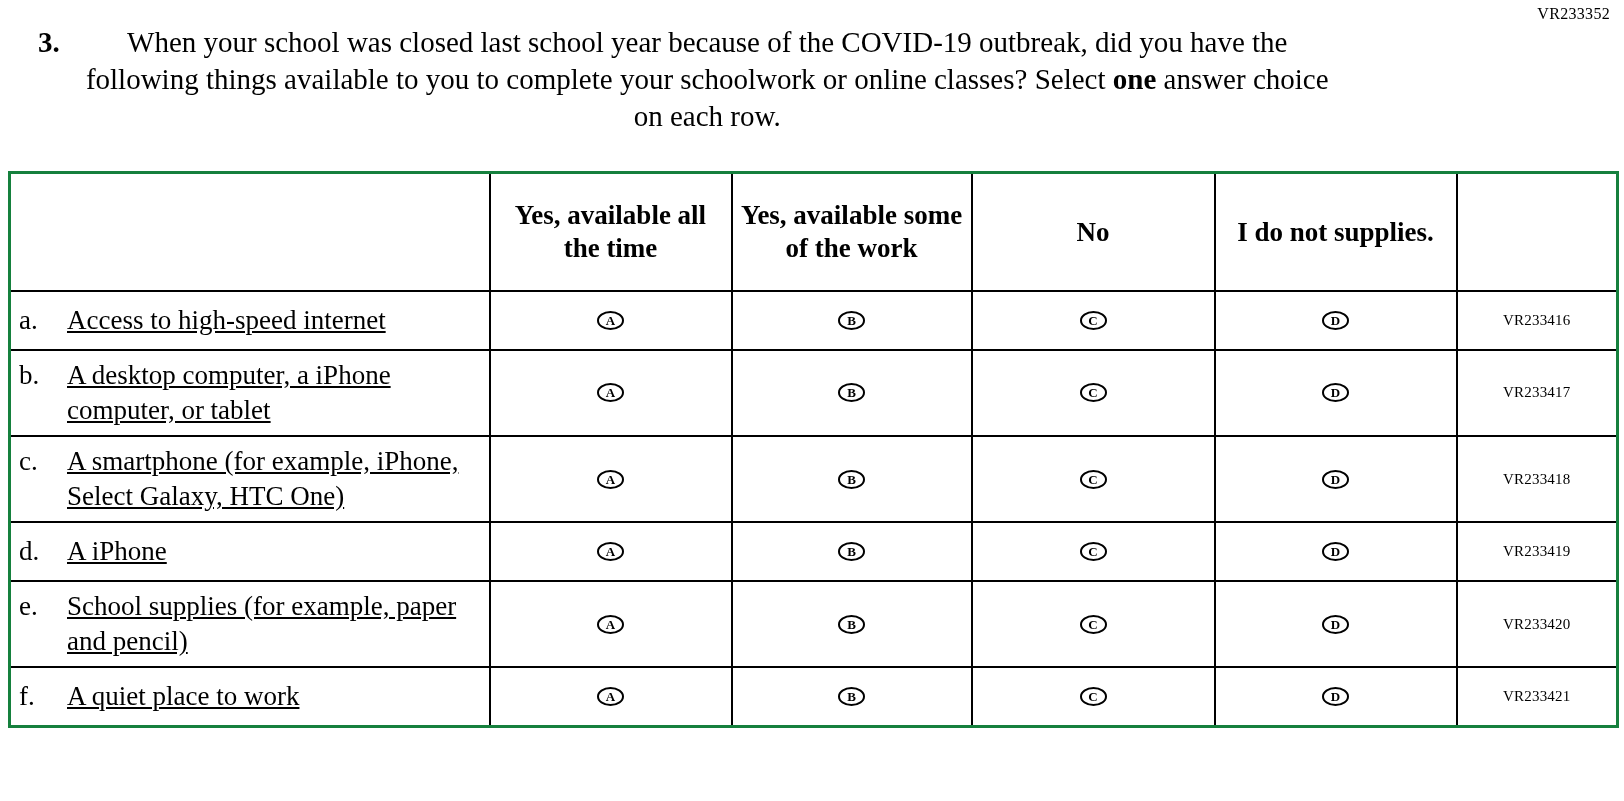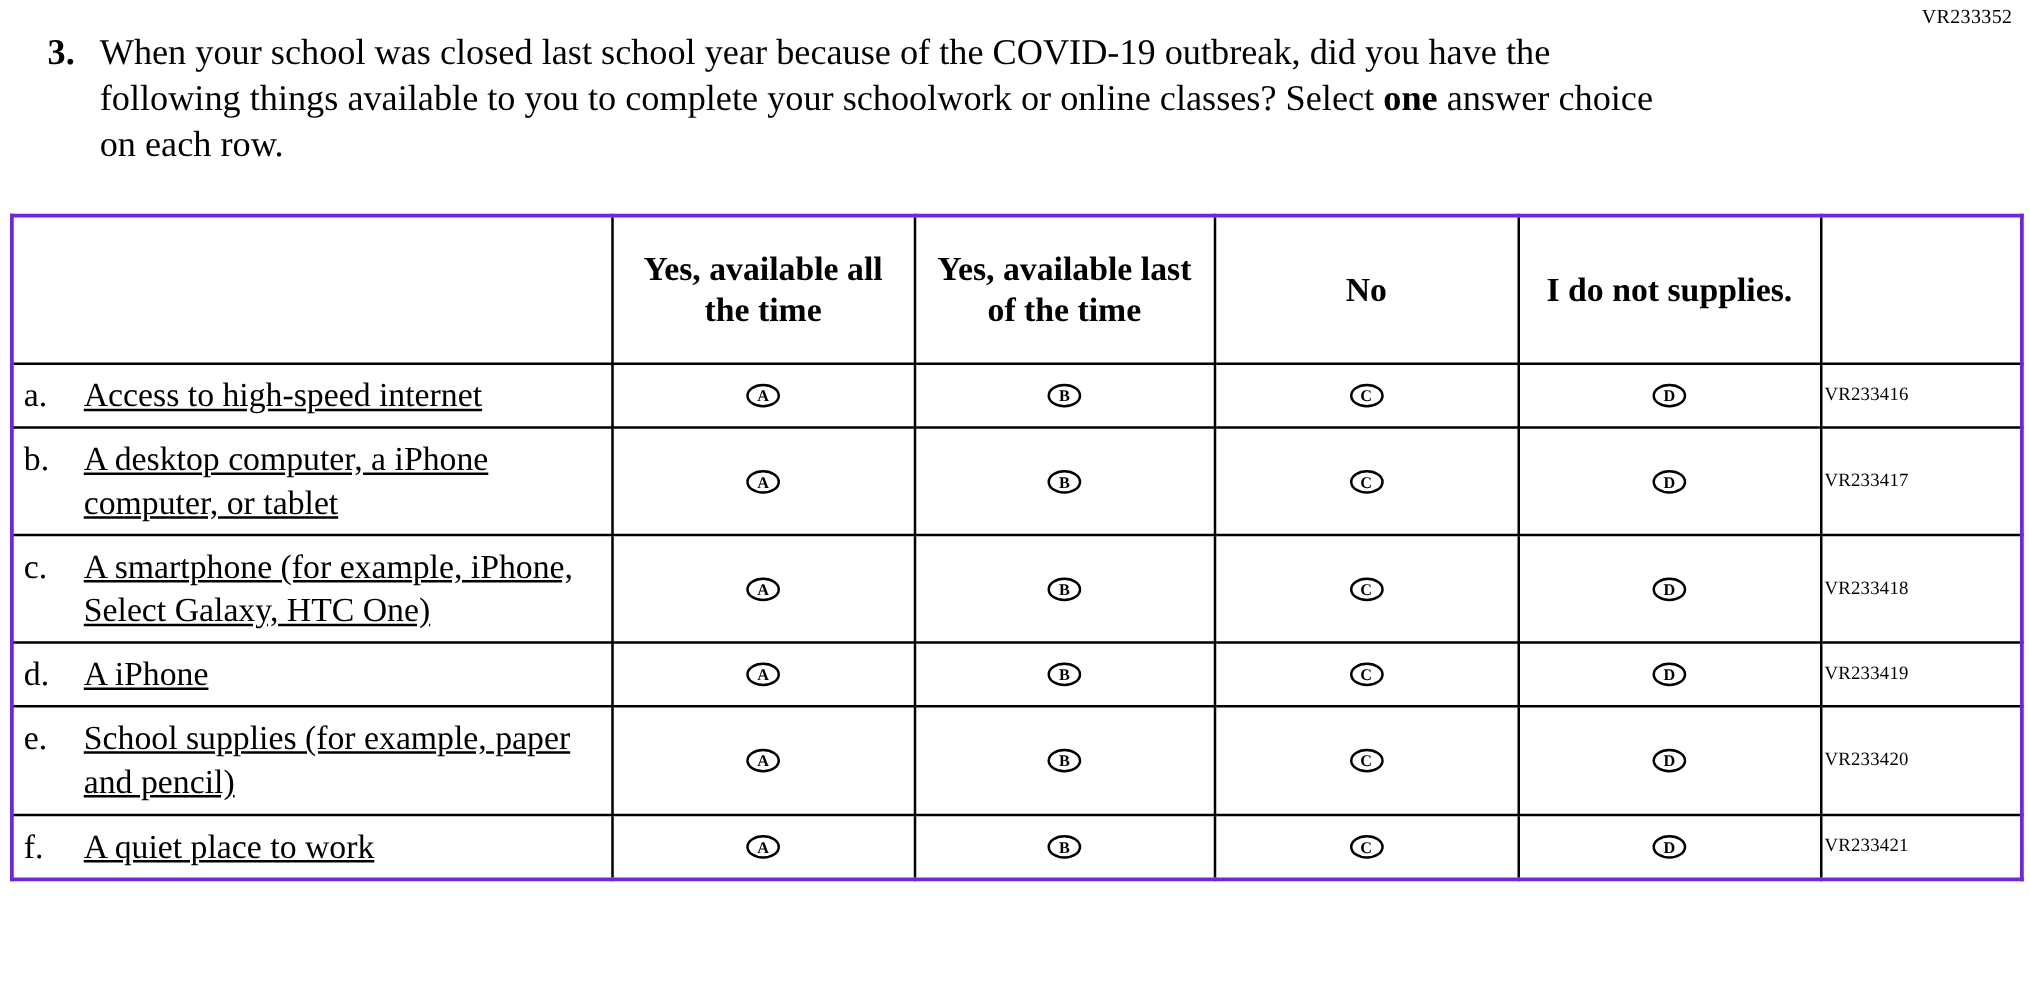--- a/index.html
+++ b/index.html
@@ -33,33 +33,34 @@
     font-weight: bold;
     font-size: 29px;
     line-height: 1.28;
     margin-right: 20px;
     flex: 0 0 auto;
   }
   .qtext {
     font-size: 29px;
     line-height: 1.28;
     width: 1255px;
+    text-align: center;
   }
   .qtext .bold-word { font-weight: bold; }
 
   table.grid {
     border-collapse: collapse;
     table-layout: fixed;
     width: 1608px;
     margin: 36px 0 0 8px;
   }
   table.grid th, table.grid td {
     border: 2px solid #000;
   }
-  table.grid { border: 3px solid #6d28d9; }
+  table.grid { border: 3px solid #15803d; }
   thead th {
     border-bottom: 8px double #000;
     font-size: 27px;
     font-weight: bold;
     text-align: center;
     vertical-align: middle;
     padding: 10px 8px;
     height: 118px;
     line-height: 1.22;
   }
@@ -85,23 +86,23 @@
     border-radius: 50%;
     font-size: 13px;
     font-weight: bold;
     line-height: 15px;
     text-align: center;
     cursor: pointer;
     user-select: none;
   }
   td.code-cell {
     font-size: 15px;
-    text-align: left;
-    vertical-align: middle;
-    padding: 4px 2px;
+    text-align: center;
+    vertical-align: middle;
+    padding: 20px 2px;
     letter-spacing: 0.2px;
   }
 </style>
 </head>
 <body>
 
 <div class="page">
 
   <div class="doc-code">VR233352</div>
 
@@ -116,21 +117,21 @@
       <col style="width:242px">
       <col style="width:240px">
       <col style="width:243px">
       <col style="width:242px">
       <col style="width:161px">
     </colgroup>
     <thead>
       <tr>
         <th></th>
         <th>Yes, available all the time</th>
-        <th>Yes, available last of the time</th>
+        <th>Yes, available some of the work</th>
         <th>No</th>
         <th>I do not supplies.</th>
         <th></th>
       </tr>
     </thead>
     <tbody>
       <tr>
         <td class="label-cell">
           <div class="inner">
             <span class="row-letter">a.</span>

